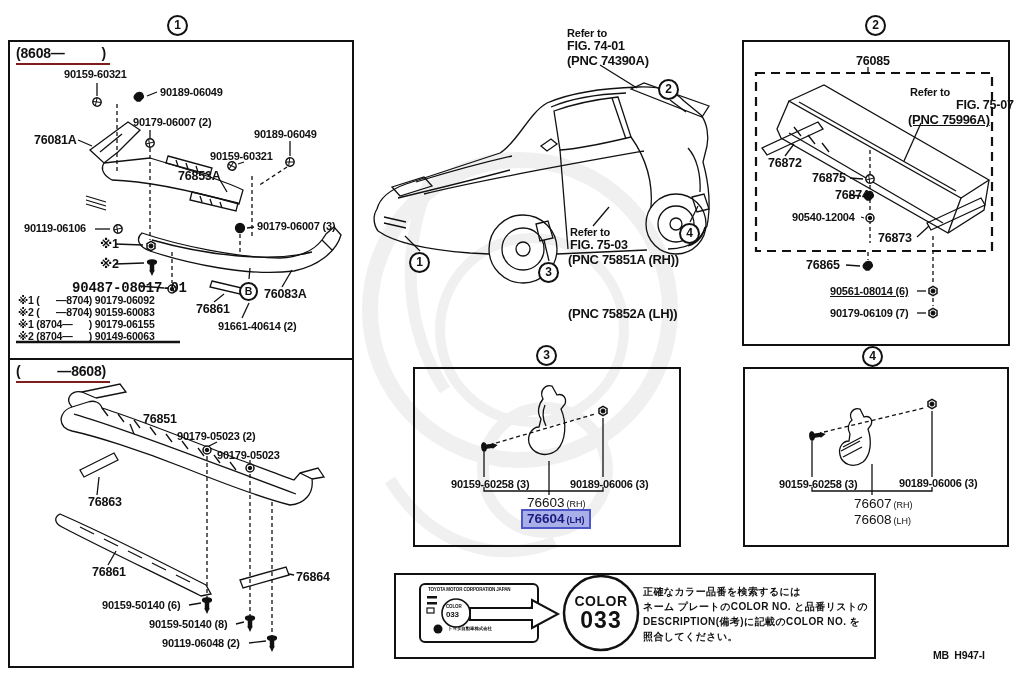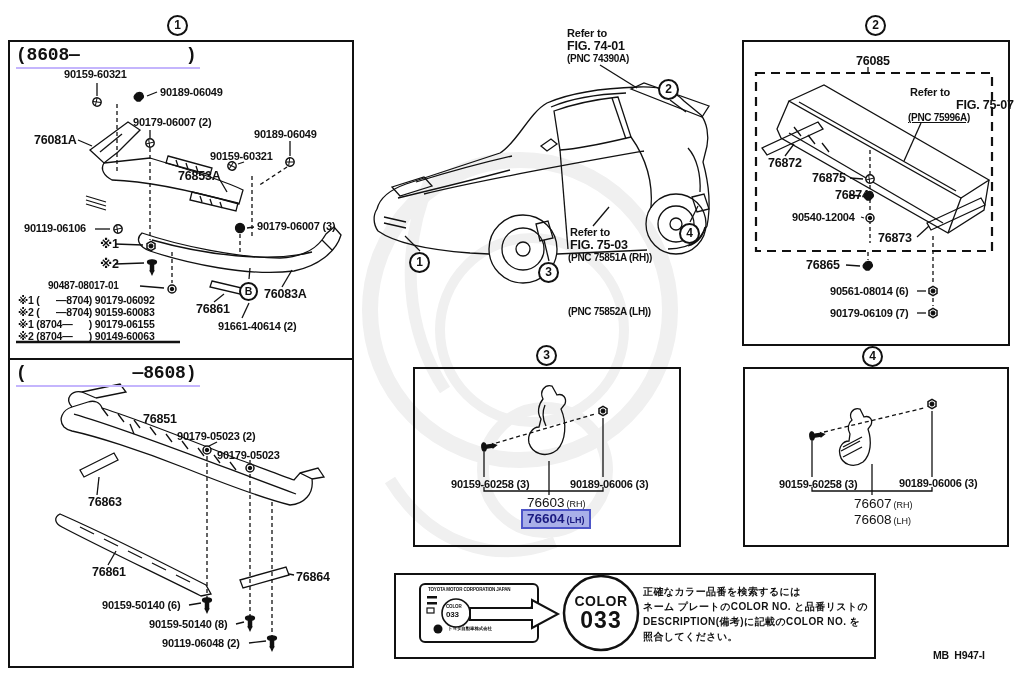--- a/index.html
+++ b/index.html
@@ -7,22 +7,22 @@
     position:relative; width:1024px; height:679px; background:#fff; overflow:hidden;
     font-family:"Liberation Sans","DejaVu Sans",sans-serif; color:#111;
   }
   svg.art { position:absolute; left:0; top:0; z-index:1; }
   .panel { position:absolute; border:2px solid #111; background:transparent; z-index:3; }
   .lbl {
     position:absolute; z-index:5; font-weight:bold; font-size:11px; line-height:1.05;
     white-space:pre; letter-spacing:-0.2px; color:#111;
   }
   .big  { font-size:12.5px; }
-  .sm   { font-size:10px; letter-spacing:-0.3px; }
-  .hdr  { font-size:18px; border-bottom:2px solid #c4b5fd; padding:0 4px 2px 0;font-family:Liberation Mono, monospace; }
+  .sm   { font-size:13px; letter-spacing:-0.3px; }
+  .hdr  { font-size:14px; border-bottom:2px solid #7f1d1d; padding:0 4px 2px 0; }
   .badge {
     position:absolute; z-index:6; box-sizing:border-box; width:21px; height:21px;
     border:2px solid #111; border-radius:50%; background:#fff;
     font-weight:bold; font-size:12px; text-align:center; line-height:16px;
   }
   .bcircle {
     position:absolute; z-index:6; box-sizing:border-box; width:19px; height:19px;
     border:2px solid #111; border-radius:50%; background:#fff;
     font-weight:bold; font-size:10.5px; text-align:center; line-height:14px;
   }
@@ -283,21 +283,21 @@
   <div class="lbl" style="left:64px;  top:69px;">90159-60321</div>
   <div class="lbl" style="left:160px; top:87px;">90189-06049</div>
   <div class="lbl" style="left:133px; top:117px;">90179-06007 (2)</div>
   <div class="lbl big" style="left:34px;  top:134px;">76081A</div>
   <div class="lbl" style="left:254px; top:129px;">90189-06049</div>
   <div class="lbl" style="left:210px; top:151px;">90159-60321</div>
   <div class="lbl big" style="left:178px; top:170px;">76853A</div>
   <div class="lbl" style="left:24px;  top:223px;">90119-06106</div>
   <div class="lbl big" style="left:100px; top:238px;">※1</div>
   <div class="lbl big" style="left:100px; top:258px;">※2</div>
-  <div class="lbl" style="left:48px; top:281px; font-size:10px;">90487-08017-01</div>
+  <div class="lbl" style="left:72px; top:281px; font-size:14px;font-family:Liberation Mono, monospace;">90487-08017-01</div>
   <div class="lbl" style="left:257px; top:221px;">90179-06007 (3)</div>
   <div class="lbl big" style="left:196px; top:303px;">76861</div>
   <div class="bcircle" style="left:239px; top:282px;">B</div>
   <div class="lbl big" style="left:264px; top:288px;">76083A</div>
   <div class="lbl" style="left:218px; top:321px;">91661-40614 (2)</div>
   <div class="lbl" style="left:18px; top:295px; font-size:10.5px;">※1 (      —8704) 90179-06092</div>
   <div class="lbl" style="left:18px; top:307px; font-size:10.5px;">※2 (      —8704) 90159-60083</div>
   <div class="lbl" style="left:18px; top:319px; font-size:10.5px;">※1 (8704—      ) 90179-06155</div>
   <div class="lbl" style="left:18px; top:331px; font-size:10.5px;">※2 (8704—      ) 90149-60063</div>
 
@@ -323,21 +323,21 @@
   <div class="lbl big" style="left:856px; top:55px;">76085</div>
   <div class="lbl" style="left:910px; top:87px;">Refer to</div>
   <div class="lbl big" style="left:908px; top:99px;padding-left:48px;">FIG. 75-07</div>
   <div class="lbl sm" style="left:908px; top:113px;text-decoration:underline;">(PNC 75996A)</div>
   <div class="lbl big" style="left:768px; top:157px;">76872</div>
   <div class="lbl big" style="left:812px; top:172px;">76875</div>
   <div class="lbl big" style="left:811px; top:189px;margin-left:24px;">76874</div>
   <div class="lbl" style="left:792px; top:212px;">90540-12004</div>
   <div class="lbl big" style="left:878px; top:232px;">76873</div>
   <div class="lbl big" style="left:806px; top:259px;">76865</div>
-  <div class="lbl" style="left:830px; top:286px;">90561-08014 (6)</div>
+  <div class="lbl" style="left:830px; top:286px;text-decoration:underline;">90561-08014 (6)</div>
   <div class="lbl" style="left:830px; top:308px;">90179-06109 (7)</div>
 
   <div class="lbl" style="left:451px; top:479px;">90159-60258 (3)</div>
   <div class="lbl" style="left:570px; top:479px;">90189-06006 (3)</div>
   <div class="part-big" style="left:527px; top:495px;">
     <span>76603</span><span class="side">(RH)</span>
   </div>
   <div class="hl-76604" style="background:#a9b0e8;border:2px solid #4d55c8;color:#1a1a80">
     <span>76604</span><span class="side">(LH)</span>
   </div>

